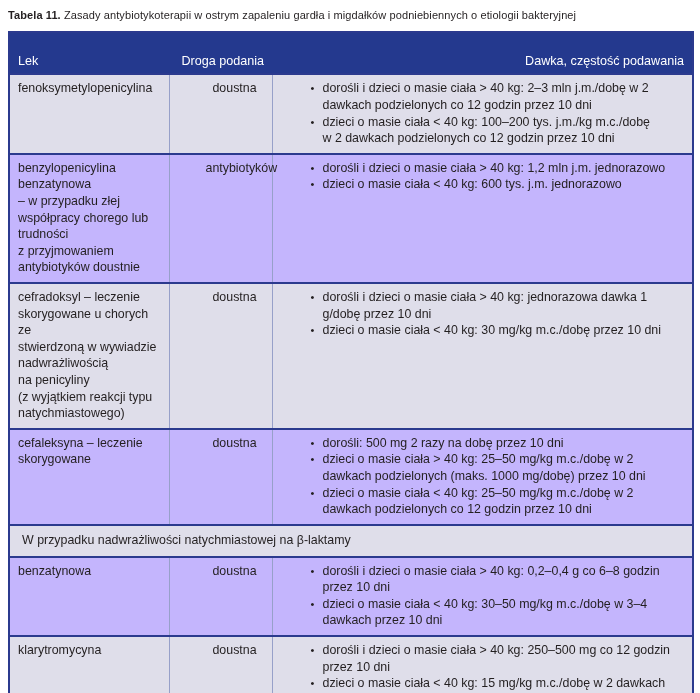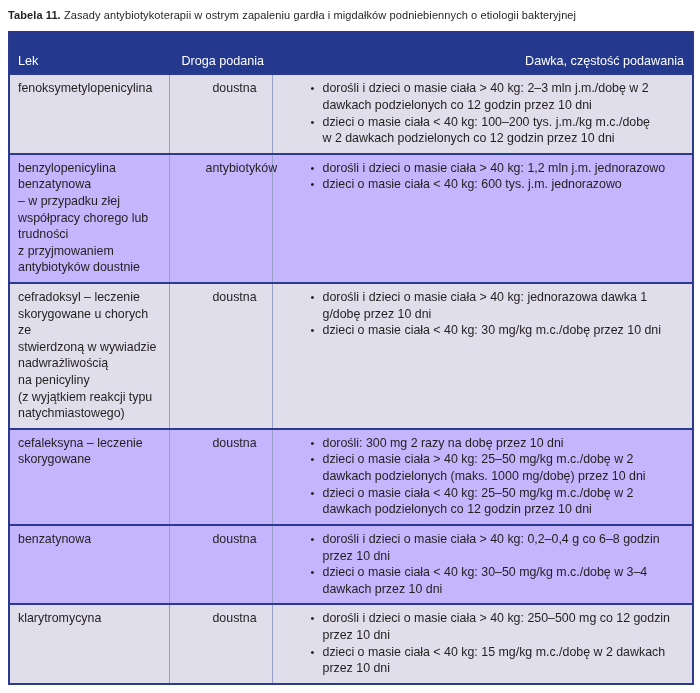--- a/index.html
+++ b/index.html
@@ -155,31 +155,34 @@
           </div>
         </td>
       </tr>
       <tr class="plain">
         <td class="drug-cell">cefaleksyna – leczenie
 skorygowane</td>
         <td class="route-cell">doustna</td>
         <td class="dose-cell">
           <div class="dose-item">
             <span class="dose-bullet">•</span>
-            <span class="dose-text">dorośli: 300 mg 2 razy na dobę przez 10 dni</span>
+            <span class="dose-text">dorośli: 500 mg 2 razy na dobę przez 10 dni</span>
           </div>
           <div class="dose-item">
             <span class="dose-bullet">•</span>
             <span class="dose-text">dzieci o masie ciała &gt; 40 kg: 25–50 mg/kg m.c./dobę w 2 dawkach podzielonych (maks. 1000 mg/dobę) przez 10 dni</span>
           </div>
           <div class="dose-item">
             <span class="dose-bullet">•</span>
             <span class="dose-text">dzieci o masie ciała &lt; 40 kg: 25–50 mg/kg m.c./dobę w 2 dawkach podzielonych co 12 godzin przez 10 dni</span>
           </div>
         </td>
+      </tr>
+      <tr class="shade">
+        <td colspan="3" class="section-cell">W przypadku nadwrażliwości natychmiastowej na β-laktamy</td>
       </tr>
       <tr class="plain">
         <td class="drug-cell">benzatynowa</td>
         <td class="route-cell">doustna</td>
         <td class="dose-cell">
           <div class="dose-item">
             <span class="dose-bullet">•</span>
             <span class="dose-text">dorośli i dzieci o masie ciała &gt; 40 kg: 0,2–0,4 g co 6–8 godzin przez 10 dni</span>
           </div>
           <div class="dose-item">

